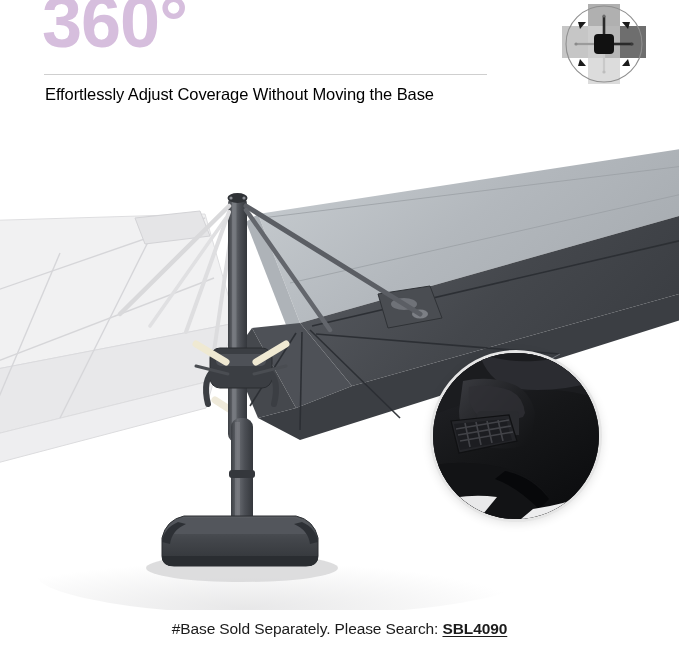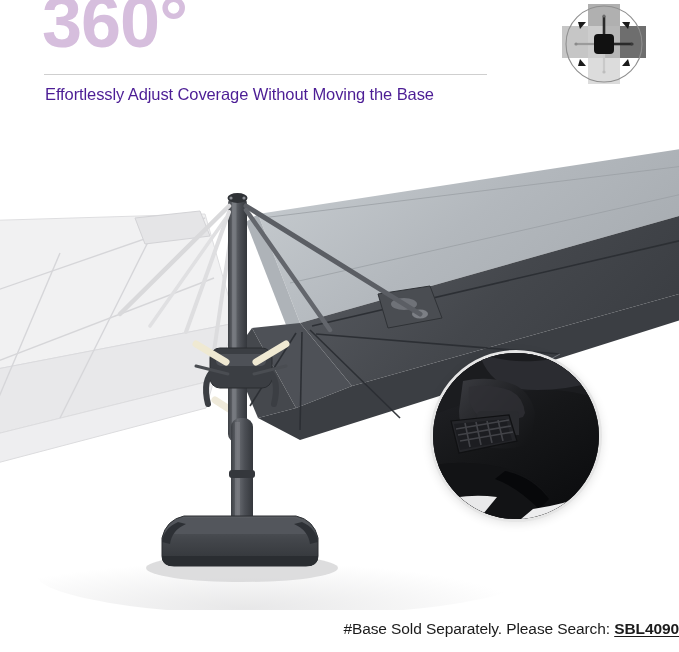--- a/index.html
+++ b/index.html
@@ -60,21 +60,21 @@
     width: 443px;
     height: 1px;
     background: #cfcfcf;
   }
 
   #subheadline {
     position: absolute;
     left: 45px;
     top: 85px;
     font-size: 16.5px;
-    color: #4c1d95;
+    color: #000000;
     letter-spacing: -0.1px;
     white-space: nowrap;
   }
 
   
   #rotation-diagram {
     position: absolute;
     left: 548px;
     top: 2px;
     width: 112px;
@@ -103,21 +103,21 @@
     background: #1c1c1e;
     box-shadow: 0 2px 10px rgba(0,0,0,0.10);
   }
 
   
   #footer {
     position: absolute;
     left: 0;
     top: 620px;
     width: 679px;
-    text-align: right;
+    text-align: center;
     font-size: 15.5px;
     color: #1b1b1b;
     letter-spacing: -0.1px;
   }
   #footer-code {
     font-weight: bold;
     text-decoration: underline;
     text-underline-offset: 2px;
   }
 </style>

